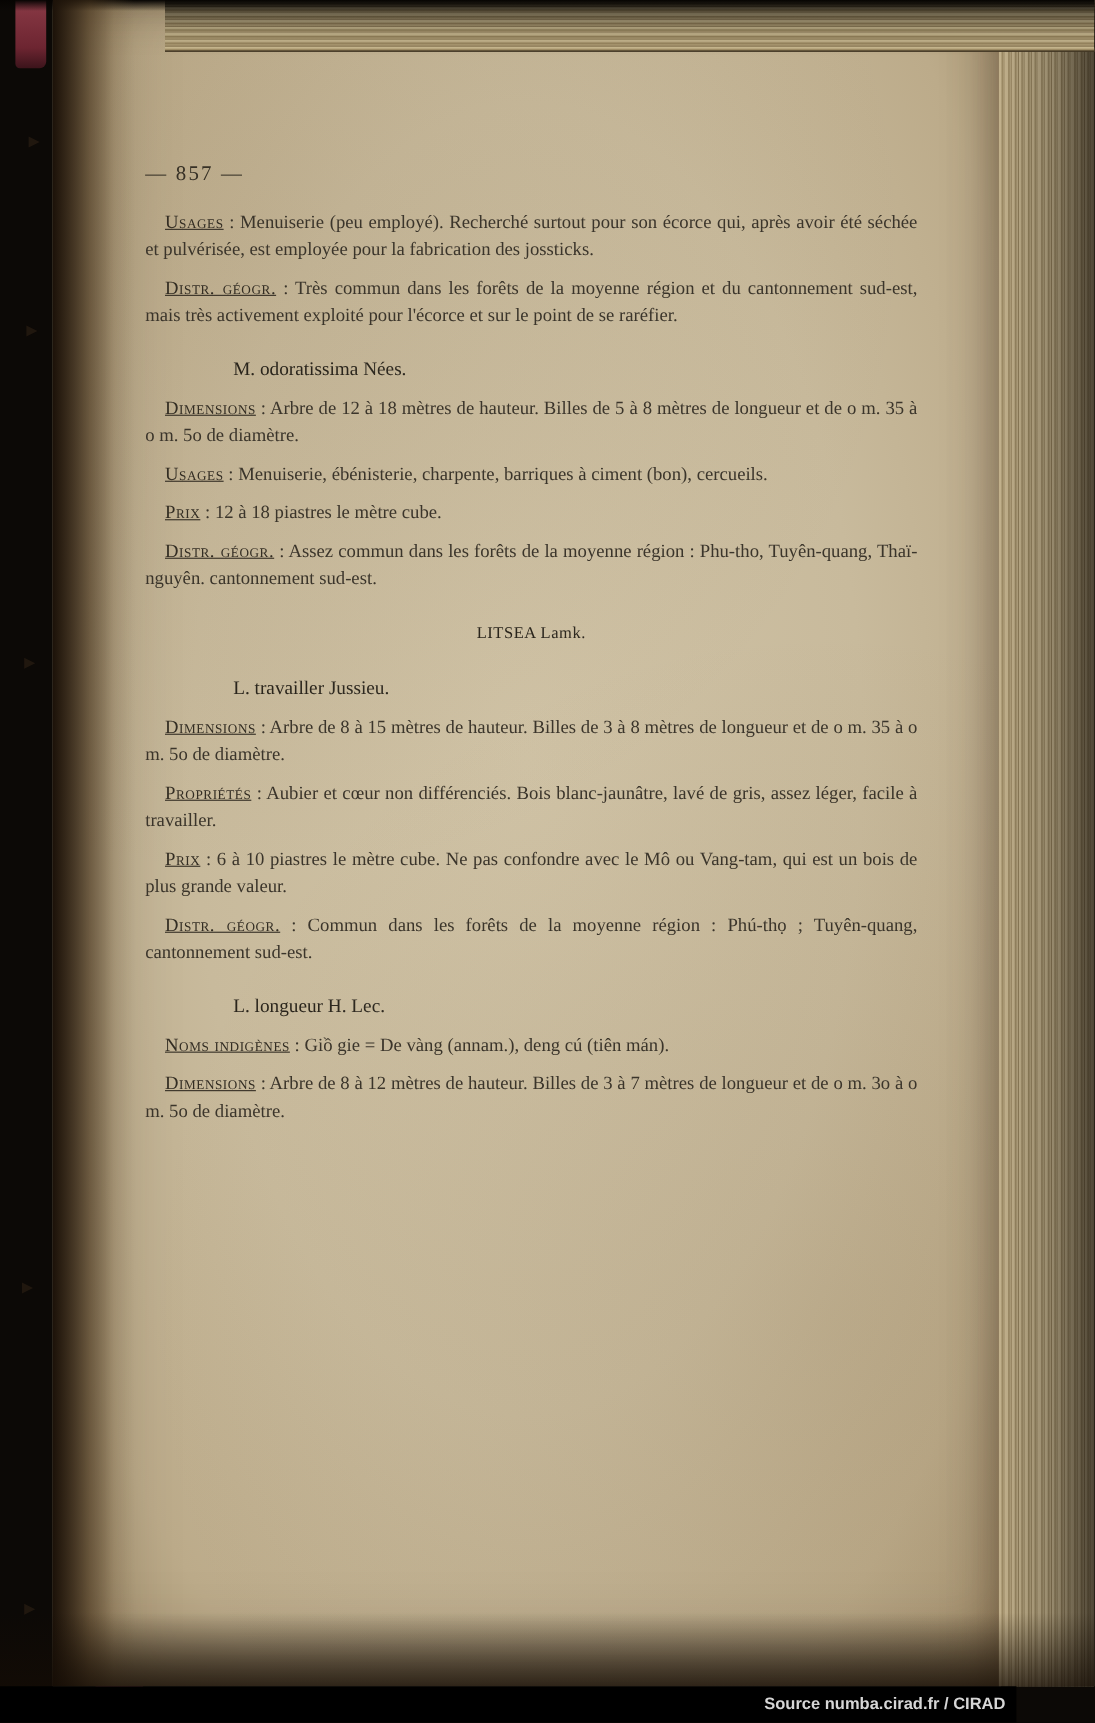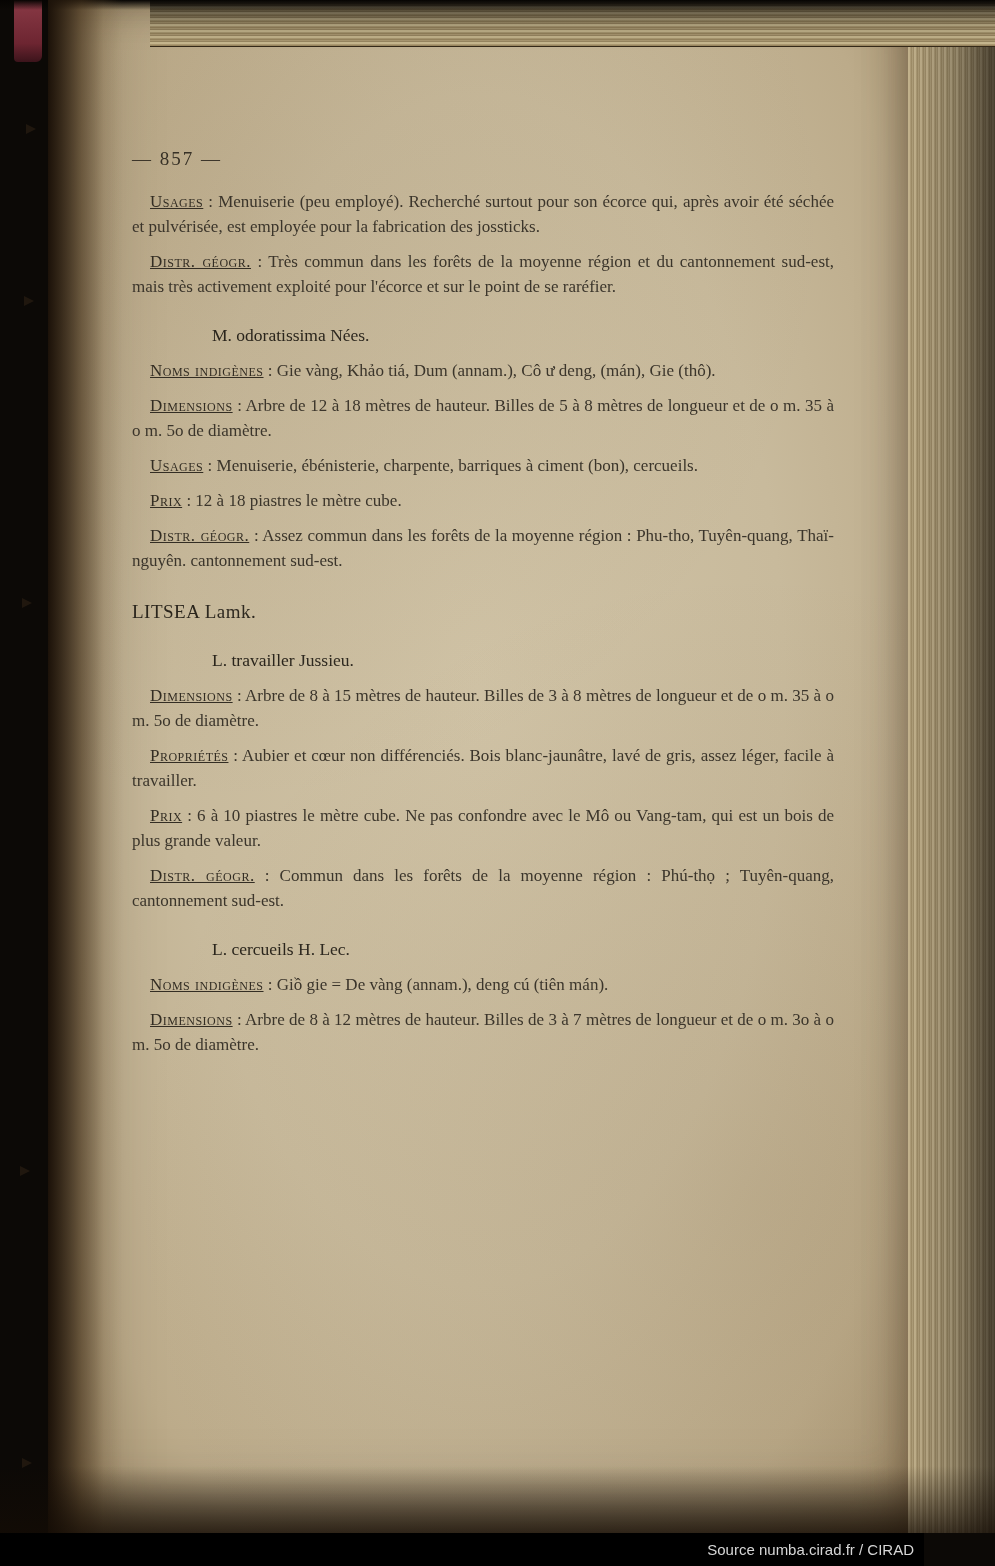--- a/index.html
+++ b/index.html
@@ -85,27 +85,27 @@
   }
   .para{
     margin:0 0 10px 0;text-align:justify;text-indent:18px;
   }
   .lbl{font-variant:small-caps;letter-spacing:.5px;color:#332d23;text-decoration:underline;}
   .species{
     margin:24px 0 10px 0;padding-left:80px;font-size:17.5px;color:#2e2920;
   }
   .sp-bold{font-weight:normal;color:#2a251c;}
   .genus{
-    margin:26px 0 6px 0;text-align:left;font-size:19px;color:#2e2920;letter-spacing:.5px;
+    margin:26px 0 6px 0;text-align:center;font-size:15px;color:#2e2920;letter-spacing:.5px;
   }
 
   
   .attribution-bar{
     left:0;top:1533px;width:924px;height:33px;background:#000;
-    display:flex;align-items:center;justify-content:flex-end;
+    display:flex;align-items:center;justify-content:flex-end;font-weight:bold;
   }
   .attribution-text{
     color:#d6d6d6;font-family:"Liberation Sans","DejaVu Sans",sans-serif;
     font-size:15px;padding-right:10px;
   }
 </style>
 </head>
 <body>
 
 <div class="abs backdrop"></div>
@@ -127,32 +127,31 @@
 <div class="stitch" style="left:22px;top:598px;"></div>
 <div class="stitch" style="left:20px;top:1166px;"></div>
 <div class="stitch" style="left:22px;top:1458px;"></div>
 
 <div class="abs page-text">
   <p class="page-number">— 857 —</p>
   <div>
       <p class="para"><span class="lbl">Usages</span> : Menuiserie (peu employé). Recherché surtout pour son écorce qui, après avoir été séchée et pulvérisée, est employée pour la fabrication des jossticks.</p>
       <p class="para"><span class="lbl">Distr. géogr.</span> : Très commun dans les forêts de la moyenne région et du cantonnement sud-est, mais très activement exploité pour l'écorce et sur le point de se raréfier.</p>
       <p class="species"><span class="sp-bold">M. odoratissima</span> Nées.</p>
-      <p class="para"><span class="lbl">Noms indigènes</span> : Gie vàng, Khảo tiá, Dum (annam.), Cô ư deng, (mán), Gie (thô).</p>
       <p class="para"><span class="lbl">Dimensions</span> : Arbre de 12 à 18 mètres de hauteur. Billes de 5 à 8 mètres de longueur et de o m. 35 à o m. 5o de diamètre.</p>
       <p class="para"><span class="lbl">Usages</span> : Menuiserie, ébénisterie, charpente, barriques à ciment (bon), cercueils.</p>
       <p class="para"><span class="lbl">Prix</span> : 12 à 18 piastres le mètre cube.</p>
       <p class="para"><span class="lbl">Distr. géogr.</span> : Assez commun dans les forêts de la moyenne région : Phu-tho, Tuyên-quang, Thaï-nguyên. cantonnement sud-est.</p>
       <p class="genus"><span class="sp-bold">LITSEA</span> Lamk.</p>
       <p class="species"><span class="sp-bold">L. travailler</span> Jussieu.</p>
       <p class="para"><span class="lbl">Dimensions</span> : Arbre de 8 à 15 mètres de hauteur. Billes de 3 à 8 mètres de longueur et de o m. 35 à o m. 5o de diamètre.</p>
       <p class="para"><span class="lbl">Propriétés</span> : Aubier et cœur non différenciés. Bois blanc-jaunâtre, lavé de gris, assez léger, facile à travailler.</p>
       <p class="para"><span class="lbl">Prix</span> : 6 à 10 piastres le mètre cube. Ne pas confondre avec le Mô ou Vang-tam, qui est un bois de plus grande valeur.</p>
       <p class="para"><span class="lbl">Distr. géogr.</span> : Commun dans les forêts de la moyenne région : Phú-thọ ; Tuyên-quang, cantonnement sud-est.</p>
-      <p class="species"><span class="sp-bold">L. cercueils</span> H. Lec.</p>
+      <p class="species"><span class="sp-bold">L. longueur</span> H. Lec.</p>
       <p class="para"><span class="lbl">Noms indigènes</span> : Giồ gie = De vàng (annam.), deng cú (tiên mán).</p>
       <p class="para"><span class="lbl">Dimensions</span> : Arbre de 8 à 12 mètres de hauteur. Billes de 3 à 7 mètres de longueur et de o m. 3o à o m. 5o de diamètre.</p>
     </div>
 </div>
 
 <div class="abs attribution-bar">
   <span class="attribution-text">Source numba.cirad.fr / CIRAD</span>
 </div>
 
 </body></html>

